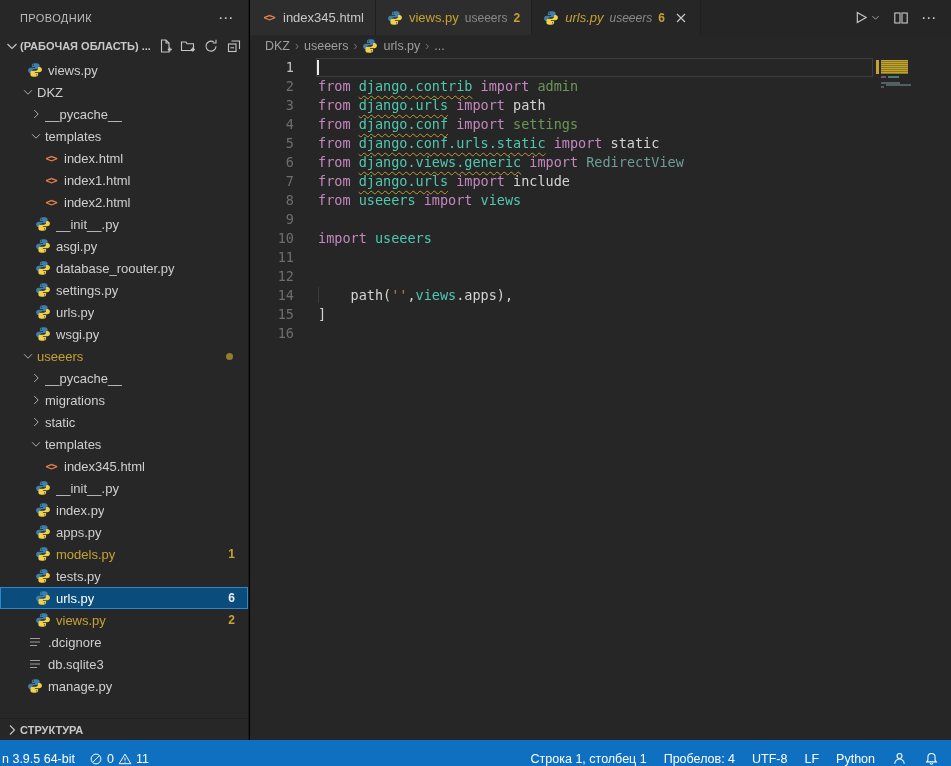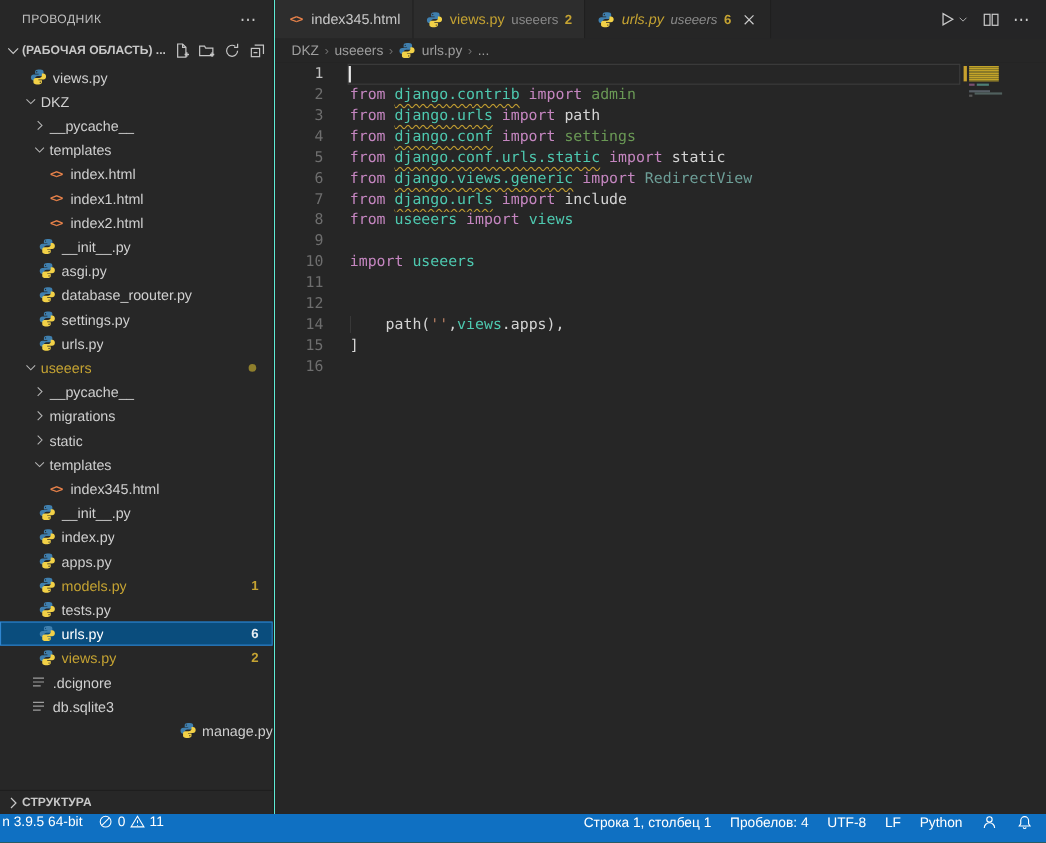--- a/index.html
+++ b/index.html
@@ -1,19 +1,19 @@
 <!DOCTYPE html>
 <html><head>
 <meta charset="utf-8">
 <style>
   * { margin:0; padding:0; box-sizing:border-box; }
   html,body { background:#1a1a1a; }
   #root {
     position:relative; width:951px; height:766px; overflow:hidden;
-    background:#5eead4; color:#cccccc;
+    background:#000000; color:#cccccc;
     font-family:"Liberation Sans","DejaVu Sans",sans-serif; font-size:13px;
     user-select:none;
   }
   
   #sidebar {
     position:absolute; left:0; top:0; width:249px; bottom:26px;
     background:#272727; border-right:1px solid #1c1c1c;
     display:flex; flex-direction:column;
   }
   .pane-header { height:35px; display:flex; align-items:center; padding:0 10px 0 20px; flex:none; }
@@ -89,21 +89,21 @@
   .mm-ticks { left:1px; top:3px; width:3px; height:14px; background:#c8a12e; }
   .mm-block { left:6px; top:3px; width:27px; height:14px;
               background:repeating-linear-gradient(to bottom,#c2a328 0 1px,#8a7a28 1px 2px); }
   .mm-l10a { left:6px;  top:19px; width:5px;  height:2px; background:#7a5070; }
   .mm-l10b { left:13px; top:19px; width:11px; height:2px; background:#4e7f76; }
   .mm-l13 { left:6px;  top:25px; width:19px; height:2px; background:#575f66; }
   .mm-l14 { left:11px; top:27px; width:25px; height:2px; background:#50605e; }
   .mm-l15 { left:6px;  top:29px; width:3px;  height:2px; background:#575757; }
   
   #statusbar { position:absolute; left:0; right:0; bottom:0; height:26px; background:#0f70c2; color:#ffffff;
-               display:flex; align-items:flex-start; font-size:12.5px; }
+               display:flex; align-items:flex-end; font-size:12.5px; }
   .sb-left { display:flex; align-items:center; gap:14px; padding-left:2px; }
   .sb-right { margin-left:auto; display:flex; align-items:center; gap:17px; padding-right:12px; }
   .sb-item { display:flex; align-items:center; gap:4px; cursor:pointer; white-space:nowrap; }
   .sb-item .icon { width:14px; height:14px; }
 </style>
 </head>
 <body>
 
 <div id="root">
 
@@ -238,20 +238,29 @@
         </div>
         <div class="trow" style="padding-left: 35px;">
           <span class="icon ficon" style="width:16px;height:16px">
             <svg viewBox="0 0 16 16">
               <path fill="#3f7fae" d="M7.9 1.2c-1.8 0-3 .8-3 2v1.9h3.2v.6H3.6c-1.4 0-2.5 1-2.5 2.7 0 1.6 1.1 2.7 2.5 2.7h1.3V9.4c0-1.3 1.1-2.2 2.5-2.2h3.2c1.1 0 2-.9 2-2V3.2c0-1.2-1.3-2-2.9-2H7.9zM6.4 2.6c.4 0 .6.3.6.6 0 .4-.3.6-.6.6-.4 0-.6-.3-.6-.6 0-.4.2-.6.6-.6z"></path>
               <path fill="#f2d147" d="M8.1 14.8c1.8 0 3-.8 3-2v-1.9H7.9v-.6h4.5c1.4 0 2.5-1 2.5-2.7 0-1.6-1.1-2.7-2.5-2.7h-1.3v1.7c0 1.3-1.1 2.2-2.5 2.2H5.4c-1.1 0-2 .9-2 2v2c0 1.2 1.3 2 2.9 2h1.8zm1.5-1.4c-.4 0-.6-.3-.6-.6 0-.4.3-.6.6-.6.4 0 .6.3.6.6 0 .4-.2.6-.6.6z"></path>
             </svg>
           </span>
           <span class="tlabel">urls.py</span>
         </div>
+        <div class="trow" style="padding-left: 35px;">
+          <span class="icon ficon" style="width:16px;height:16px">
+            <svg viewBox="0 0 16 16">
+              <path fill="#3f7fae" d="M7.9 1.2c-1.8 0-3 .8-3 2v1.9h3.2v.6H3.6c-1.4 0-2.5 1-2.5 2.7 0 1.6 1.1 2.7 2.5 2.7h1.3V9.4c0-1.3 1.1-2.2 2.5-2.2h3.2c1.1 0 2-.9 2-2V3.2c0-1.2-1.3-2-2.9-2H7.9zM6.4 2.6c.4 0 .6.3.6.6 0 .4-.3.6-.6.6-.4 0-.6-.3-.6-.6 0-.4.2-.6.6-.6z"></path>
+              <path fill="#f2d147" d="M8.1 14.8c1.8 0 3-.8 3-2v-1.9H7.9v-.6h4.5c1.4 0 2.5-1 2.5-2.7 0-1.6-1.1-2.7-2.5-2.7h-1.3v1.7c0 1.3-1.1 2.2-2.5 2.2H5.4c-1.1 0-2 .9-2 2v2c0 1.2 1.3 2 2.9 2h1.8zm1.5-1.4c-.4 0-.6-.3-.6-.6 0-.4.3-.6.6-.6.4 0 .6.3.6.6 0 .4-.2.6-.6.6z"></path>
+            </svg>
+          </span>
+          <span class="tlabel">wsgi.py</span>
+        </div>
         <div class="trow warn" style="padding-left: 21px;">
           <span class="chev icon" style="width:14px;height:14px">
             <svg viewBox="0 0 16 16" fill="none" stroke="currentColor" stroke-width="1.1">
               <path d="M3.5 6l4.5 4.5L12.5 6"></path>
             </svg>
           </span>
           <span class="tlabel">useeers</span>
           <span class="mod-dot"></span>
         </div>
         <div class="trow" style="padding-left: 29px;">
@@ -367,21 +376,21 @@
           <span class="tlabel">.dcignore</span>
         </div>
         <div class="trow" style="padding-left: 27px;">
           <span class="icon ficon" style="width:16px;height:16px">
             <svg viewBox="0 0 16 16" fill="none" stroke="currentColor" stroke-width="1.1">
               <path d="M3 4.5h10M3 8h10M3 11.5h7" stroke="#9e9e9e"></path>
             </svg>
           </span>
           <span class="tlabel">db.sqlite3</span>
         </div>
-        <div class="trow" style="padding-left: 14px; justify-content: flex-end;">
+        <div class="trow" style="padding-left: 27px;">
           <span class="icon ficon" style="width:16px;height:16px">
             <svg viewBox="0 0 16 16">
               <path fill="#3f7fae" d="M7.9 1.2c-1.8 0-3 .8-3 2v1.9h3.2v.6H3.6c-1.4 0-2.5 1-2.5 2.7 0 1.6 1.1 2.7 2.5 2.7h1.3V9.4c0-1.3 1.1-2.2 2.5-2.2h3.2c1.1 0 2-.9 2-2V3.2c0-1.2-1.3-2-2.9-2H7.9zM6.4 2.6c.4 0 .6.3.6.6 0 .4-.3.6-.6.6-.4 0-.6-.3-.6-.6 0-.4.2-.6.6-.6z"></path>
               <path fill="#f2d147" d="M8.1 14.8c1.8 0 3-.8 3-2v-1.9H7.9v-.6h4.5c1.4 0 2.5-1 2.5-2.7 0-1.6-1.1-2.7-2.5-2.7h-1.3v1.7c0 1.3-1.1 2.2-2.5 2.2H5.4c-1.1 0-2 .9-2 2v2c0 1.2 1.3 2 2.9 2h1.8zm1.5-1.4c-.4 0-.6-.3-.6-.6 0-.4.3-.6.6-.6.4 0 .6.3.6.6 0 .4-.2.6-.6.6z"></path>
             </svg>
           </span>
           <span class="tlabel">manage.py</span>
         </div>
       </div>
     <div class="section-row outline-row">

